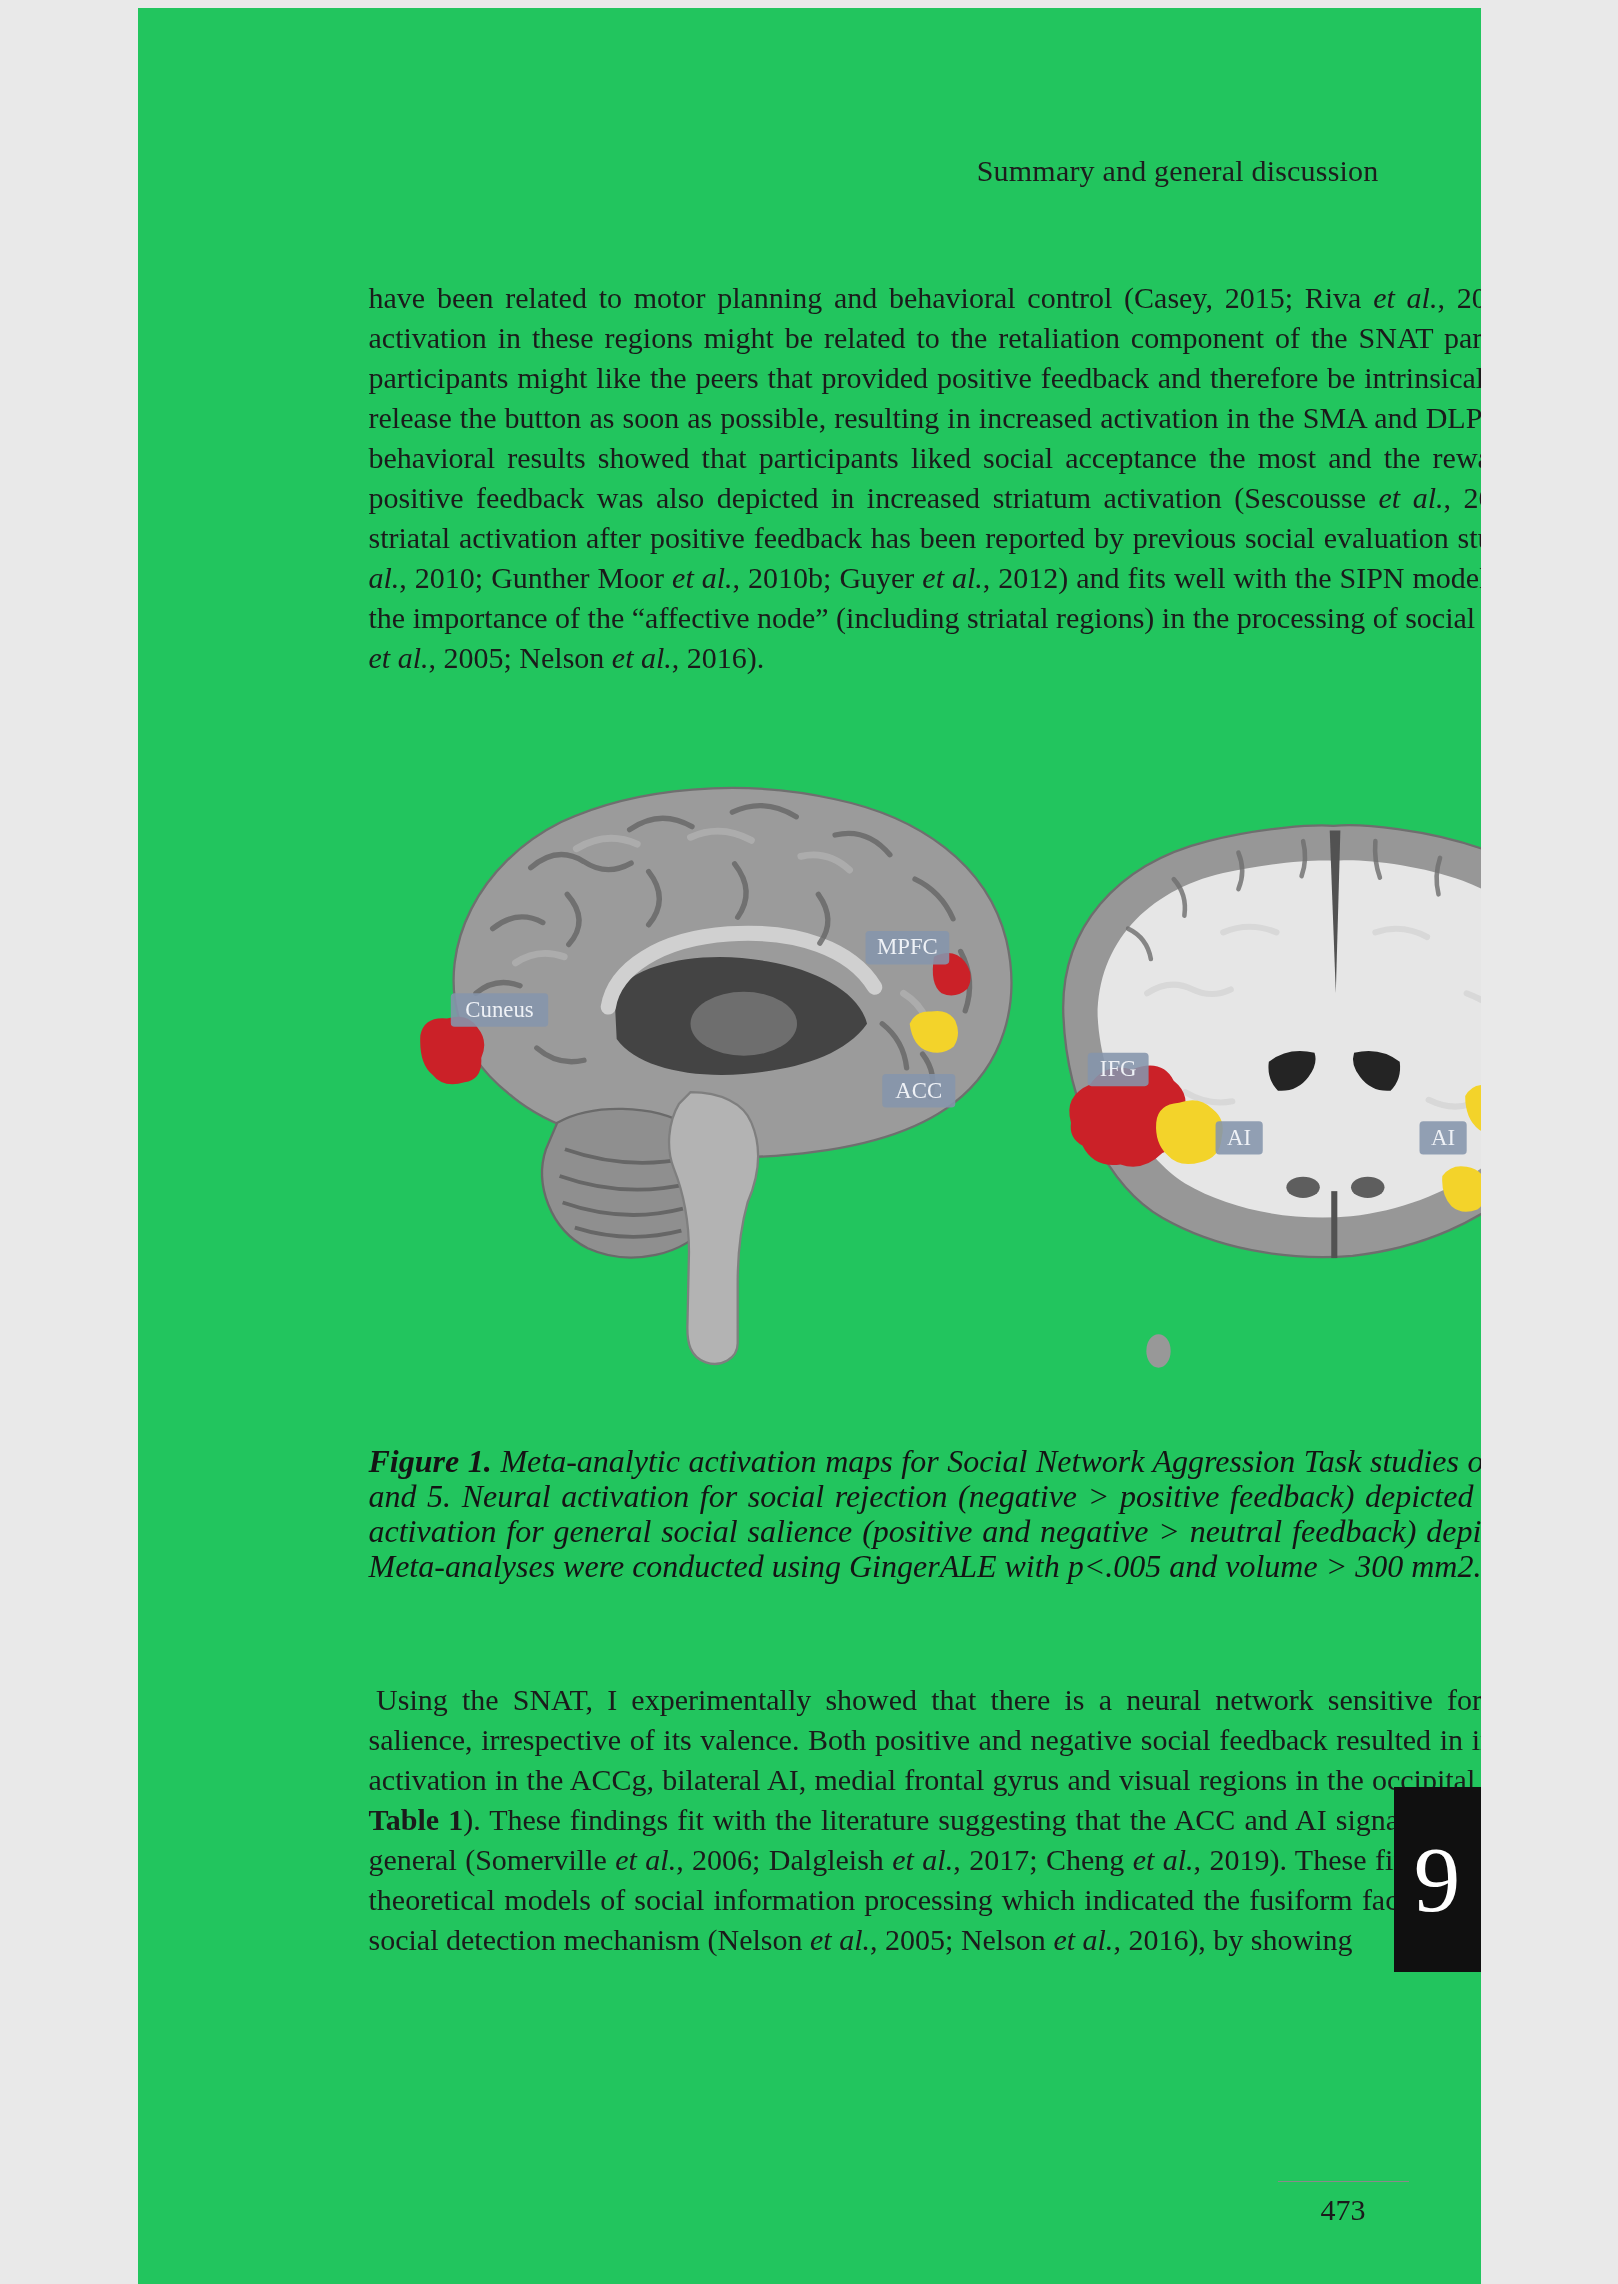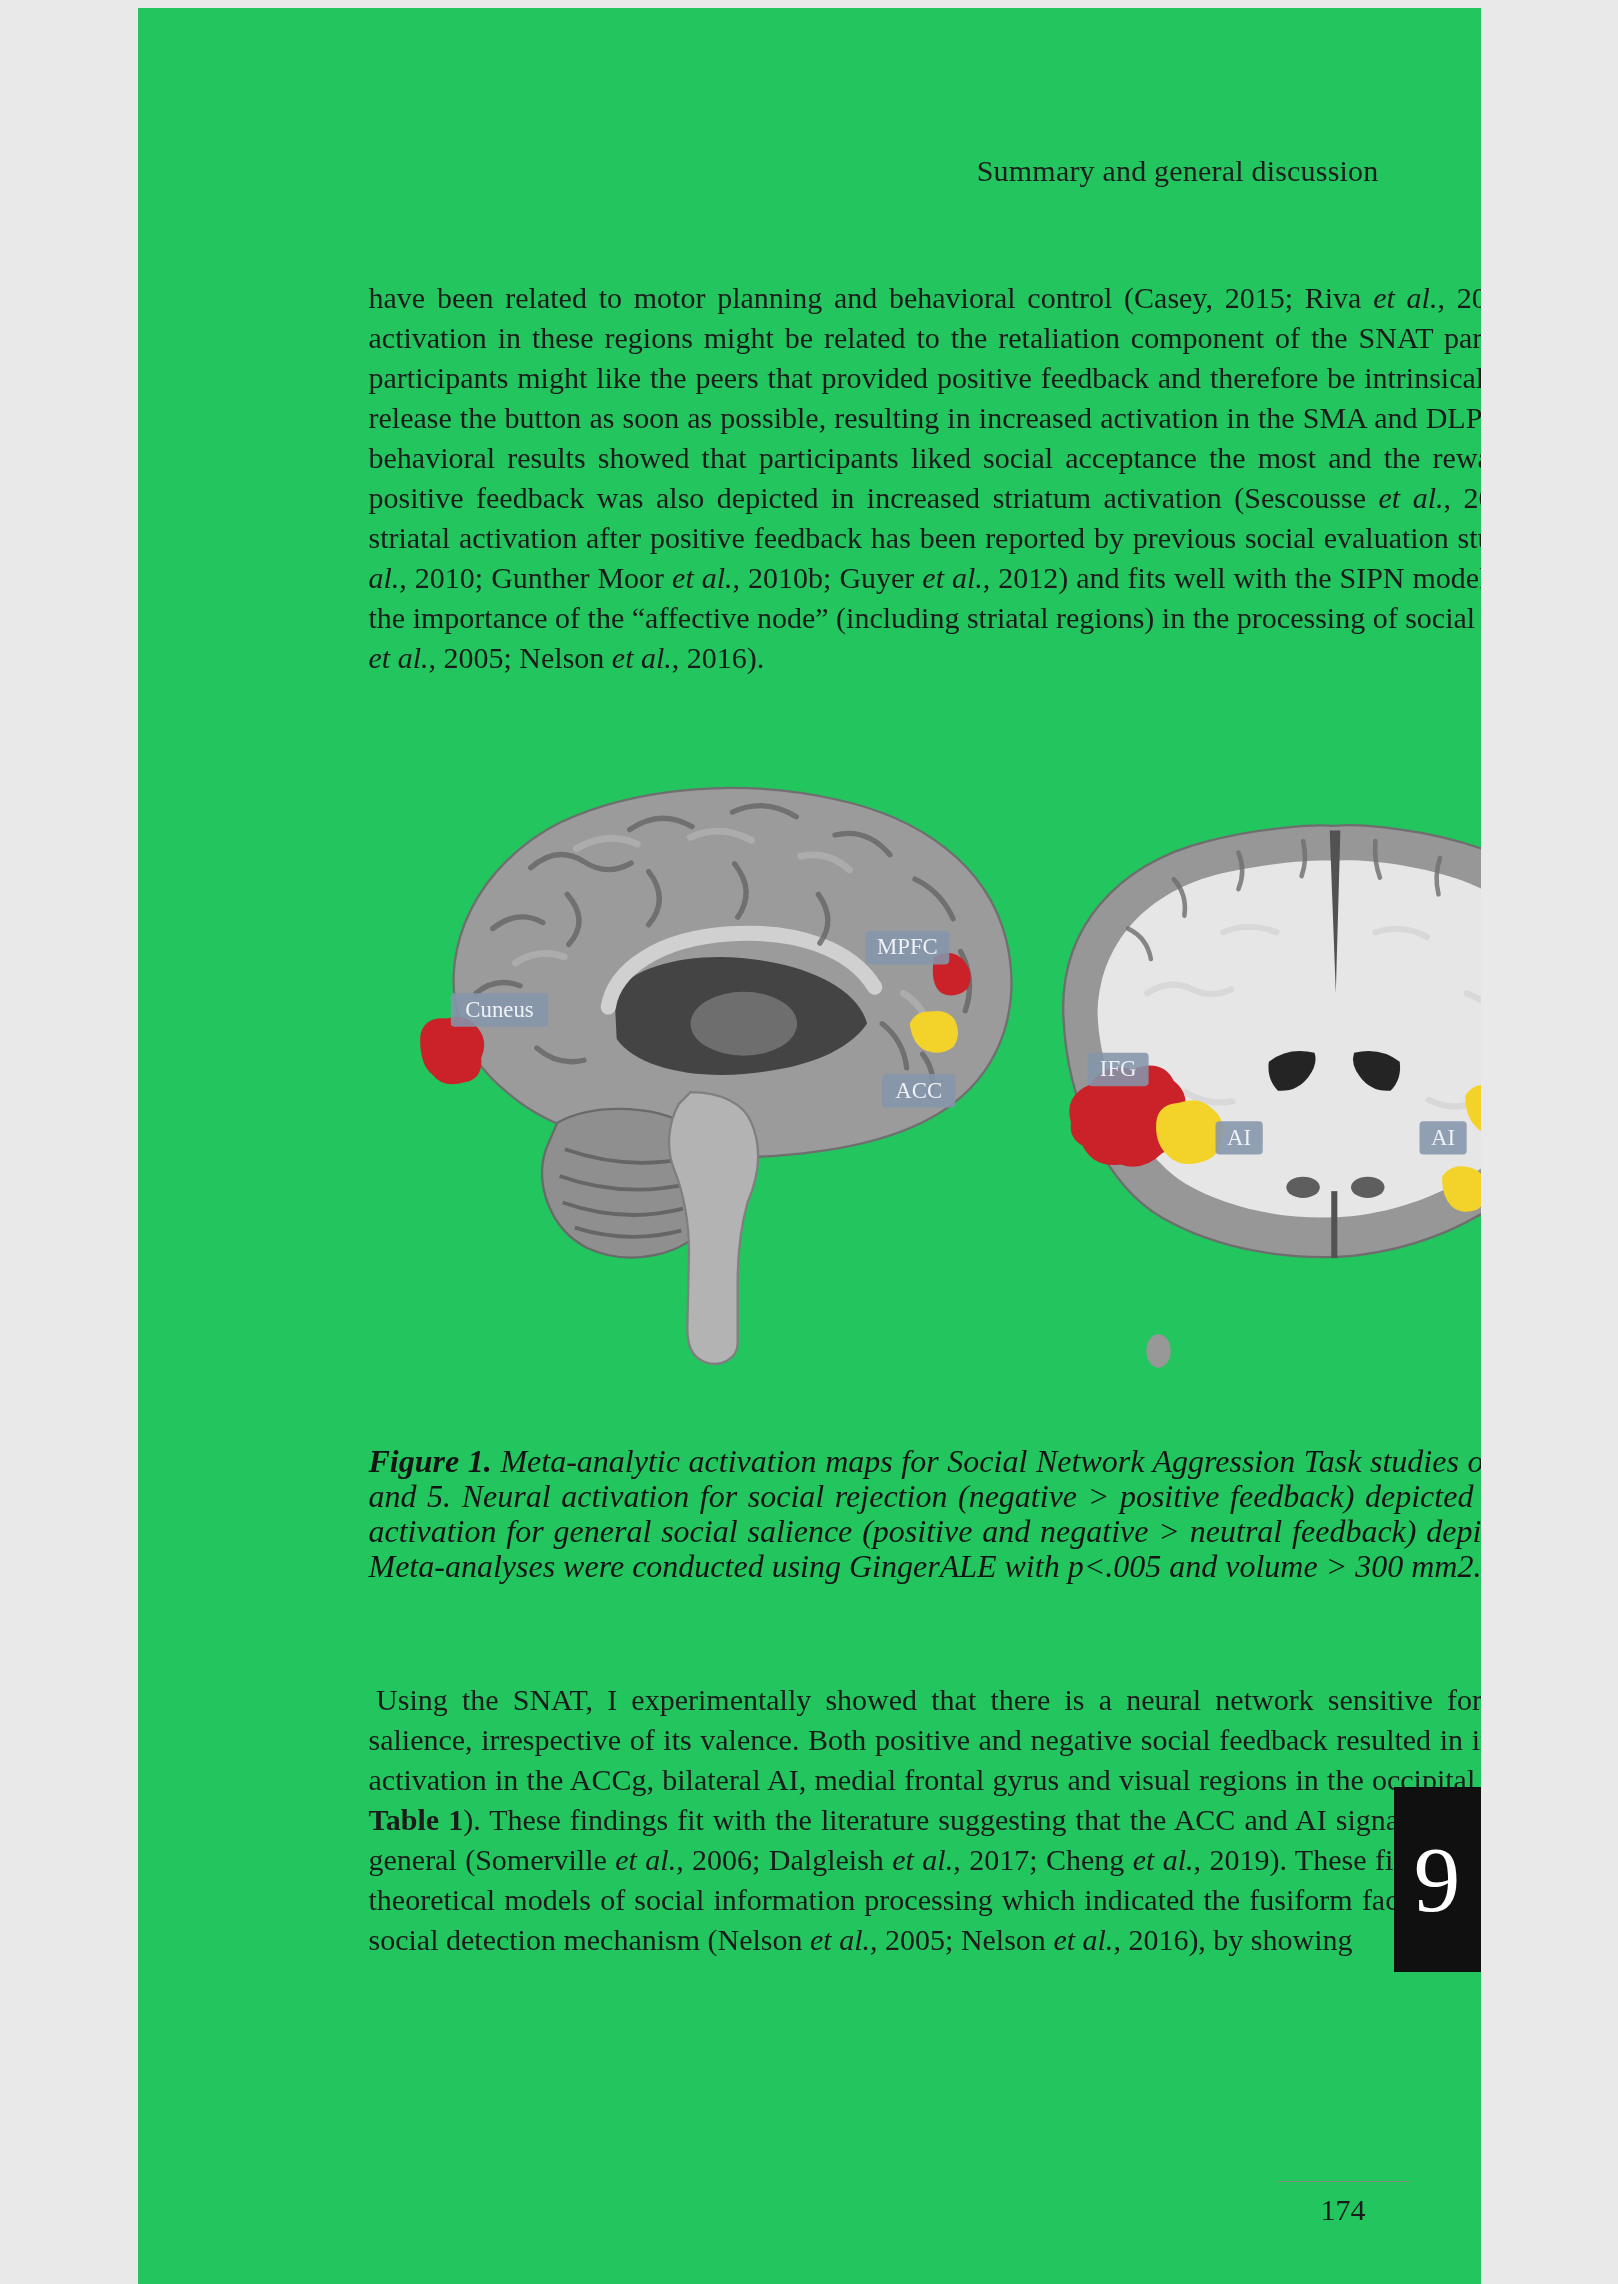--- a/index.html
+++ b/index.html
@@ -189,17 +189,17 @@
     <p class="body-text para2">Using the SNAT, I experimentally showed that there is a neural network sensitive for general social salience, irrespective of its valence. Both positive and negative social feedback resulted in increased neural activation in the ACCg, bilateral AI, medial frontal gyrus and visual regions in the occipital lobe (<b>Figure 1</b>, <b>Table 1</b>). These findings fit with the literature suggesting that the ACC and AI signal for social salience in general (Somerville <i>et al.</i>, 2006; Dalgleish <i>et al.</i>, 2017; Cheng <i>et al.</i>, 2019). These findings add to previous theoretical models of social information processing which indicated the fusiform face area as an important social detection mechanism (Nelson <i>et al.</i>, 2005; Nelson <i>et al.</i>, 2016), by showing</p>
 
   </div>
 
   <div class="chapter-tab">
     <span>9</span>
   </div>
 
   <div class="footer">
     <div class="footer-rule"></div>
-    <div class="page-number">174</div>
+    <div class="page-number">473</div>
   </div>
 
 </div>
 
 
 </body></html>

